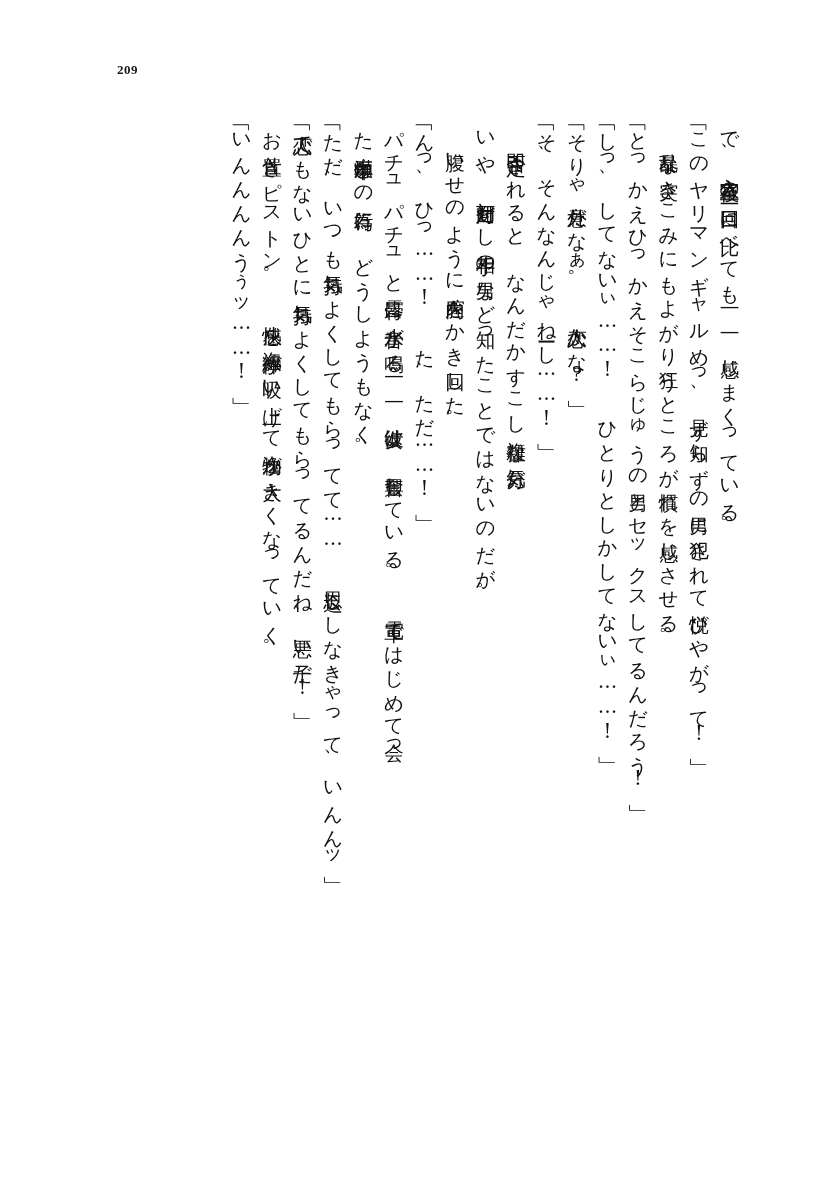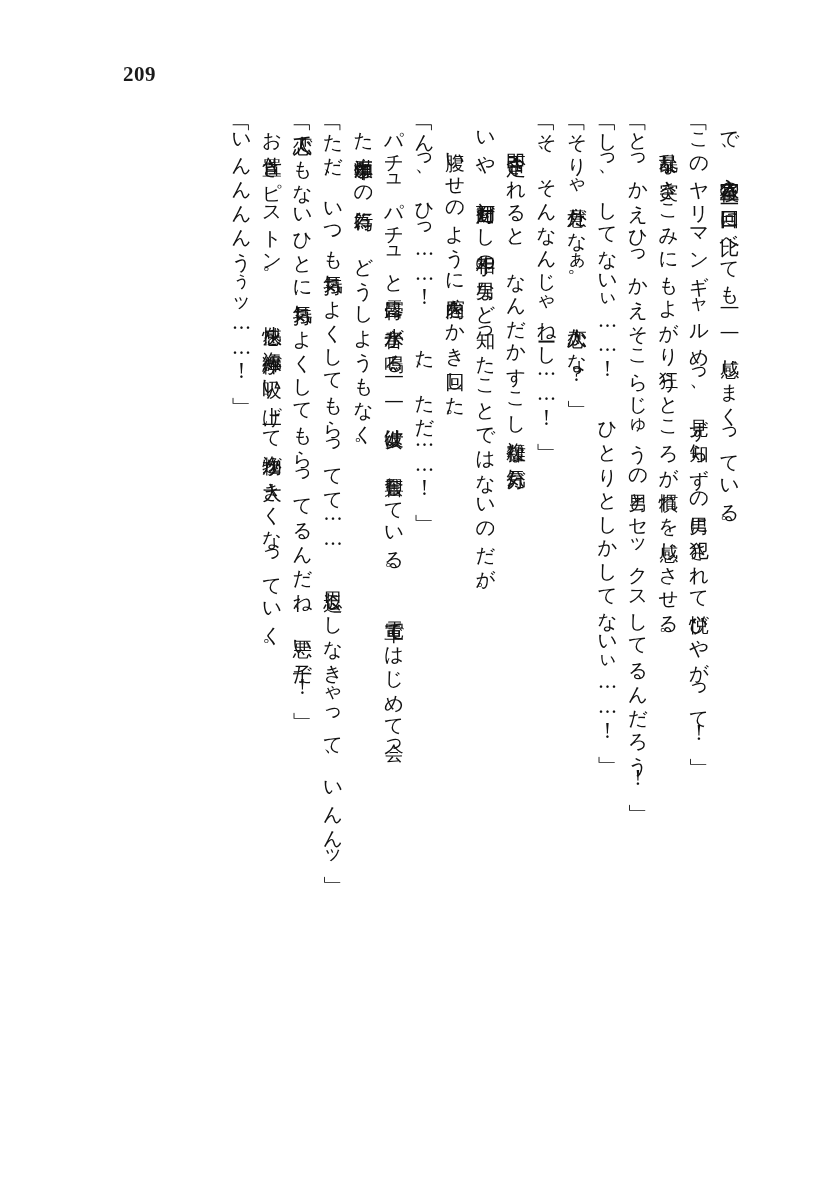--- a/index.html
+++ b/index.html
@@ -13,23 +13,23 @@
   #page {
     position: relative;
     width: 827px;
     height: 1182px;
     background: #ffffff;
     overflow: hidden;
   }
   #page-number {
     position: absolute;
     top: 62px;
-    left: 123px;
+    left: 117px;
     font-family: "Liberation Serif", serif;
-    font-size: 21px;
+    font-size: 13px;
     font-weight: 700;
     color: #1a1a1a;
     letter-spacing: 0.5px;
   }
   #text-block {
     position: absolute;
     top: 118px;
     right: 88px;
     height: 960px;
     width: 660px;

